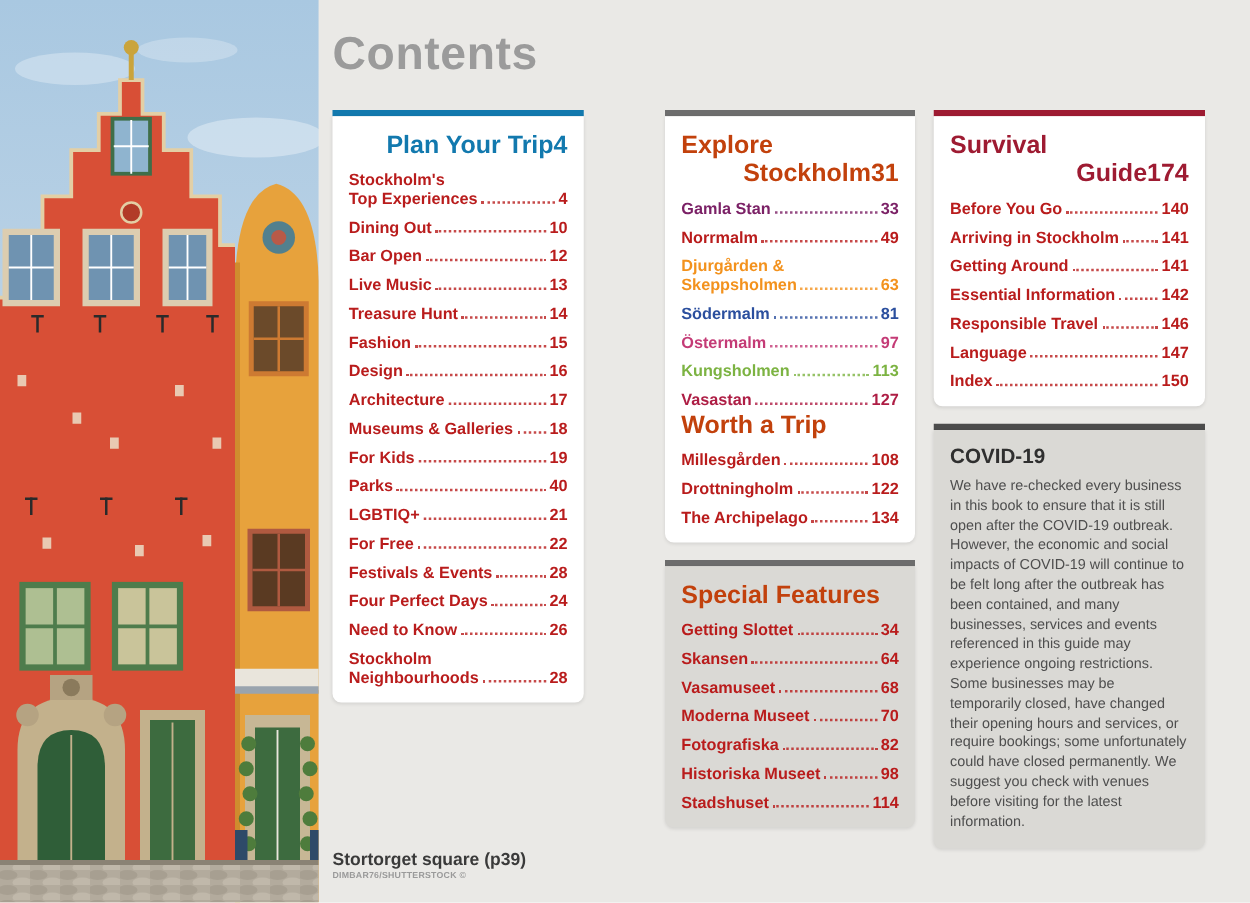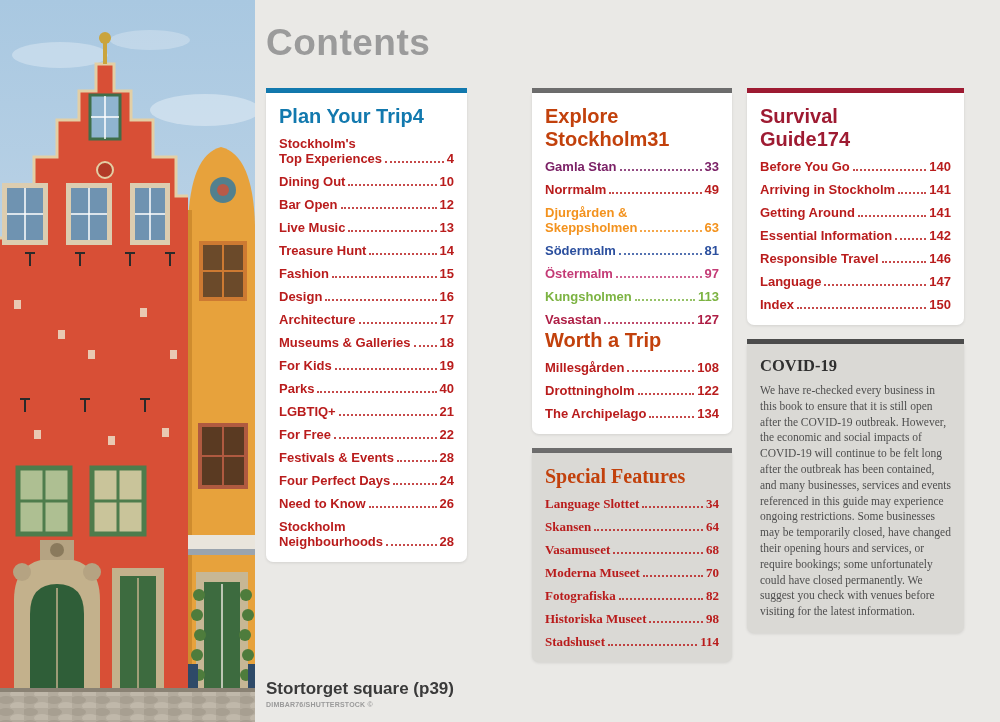--- a/index.html
+++ b/index.html
@@ -11,52 +11,52 @@
   .photo svg{display:block;}
 
   
   .contents-title{position:absolute;left:266px;top:22px;font-size:37px;font-weight:bold;color:#9b9b9b;letter-spacing:.5px;}
 
   
   .col{position:absolute;top:88px;}
   .col1{left:266px;width:201px;}
   .col2{left:532px;width:200px;}
   .col3{left:747px;width:217px;}
-  .section + .section{margin-top:14px;font-family:Liberation Serif, serif;}
+  .section + .section{margin-top:14px;}
   .bar{height:5px;width:100%;}
   .bar.plan{background:var(--plan-accent,#1279ae);}
   .bar.explore{background:var(--explore-accent,#6d6d6d);}
   .bar.survival{background:var(--survival-accent,#9e1b32);}
   .bar.special{background:var(--special-accent,#6d6d6d);}
   .bar.covid{background:var(--covid-accent,#4c4c4c);}
   .box{background:#fff;border-radius:0 0 7px 7px;padding:10px 13px 13px;box-shadow:0 1px 3px rgba(0,0,0,.10);}
   .box.gray{background:#dad9d5;}
 
   
   .sec-head{font-size:20px;font-weight:bold;line-height:23px;margin:2px 0 4px;}
-  .sec-head .hline{display:flex;justify-content:flex-start;align-items:baseline;}
+  .sec-head .hline{display:flex;justify-content:flex-end;align-items:baseline;}
   .plan-head{color:var(--plan-accent,#1279ae);}
   .explore-head, .worth-head, .special-head{color:#c2410c;}
   .survival-head{color:var(--survival-accent,#9e1b32);}
   .worth-head{}
 
   
   .row{font-size:13px;font-weight:bold;color:#b91c1c;margin-top:8px;line-height:15px;}
   .row .line{display:flex;align-items:flex-end;}
   .row .lbl{white-space:nowrap;}
   .row .dots{flex:1;border-bottom:2px dotted currentColor;margin:0 3px 3px;opacity:.8;min-width:8px;}
   .row .pg{white-space:nowrap;}
 
   
   .covid-title{font-size:16.5px;font-weight:bold;color:#2f2f2f;margin:2px 0 7px;}
   .covid-body{font-size:11.5px;line-height:15.8px;color:#4e4e4e;}
 
   
   .caption{position:absolute;left:266px;top:679px;}
-  .caption-title{font-size:17px;font-weight:bold;color:#3a3a3a;}
+  .caption-title{font-size:14px;font-weight:bold;color:#3a3a3a;}
   .caption-credit{margin-top:2px;font-size:7px;font-weight:bold;color:#9a9a9a;letter-spacing:.2px;}
 </style>
 </head>
 <body>
 
 <div class="page">
 
   <div class="photo">
     <svg viewBox="0 0 255 722" width="255" height="722" preserveAspectRatio="none" aria-hidden="true">
       <defs>
@@ -464,21 +464,21 @@
     </div>
 
     <div class="section">
       <div class="bar special"></div>
       <div class="box gray">
         <div class="sec-head special-head">Special Features</div>
         <div class="toc">
 
             <div class="row">
               <div class="line">
-                <span class="lbl">Language Slottet</span>
+                <span class="lbl">Getting Slottet</span>
                 <span class="dots"></span>
                 <span class="pg">34</span>
               </div>
             </div>
 
             <div class="row">
               <div class="line">
                 <span class="lbl">Skansen</span>
                 <span class="dots"></span>
                 <span class="pg">64</span>

